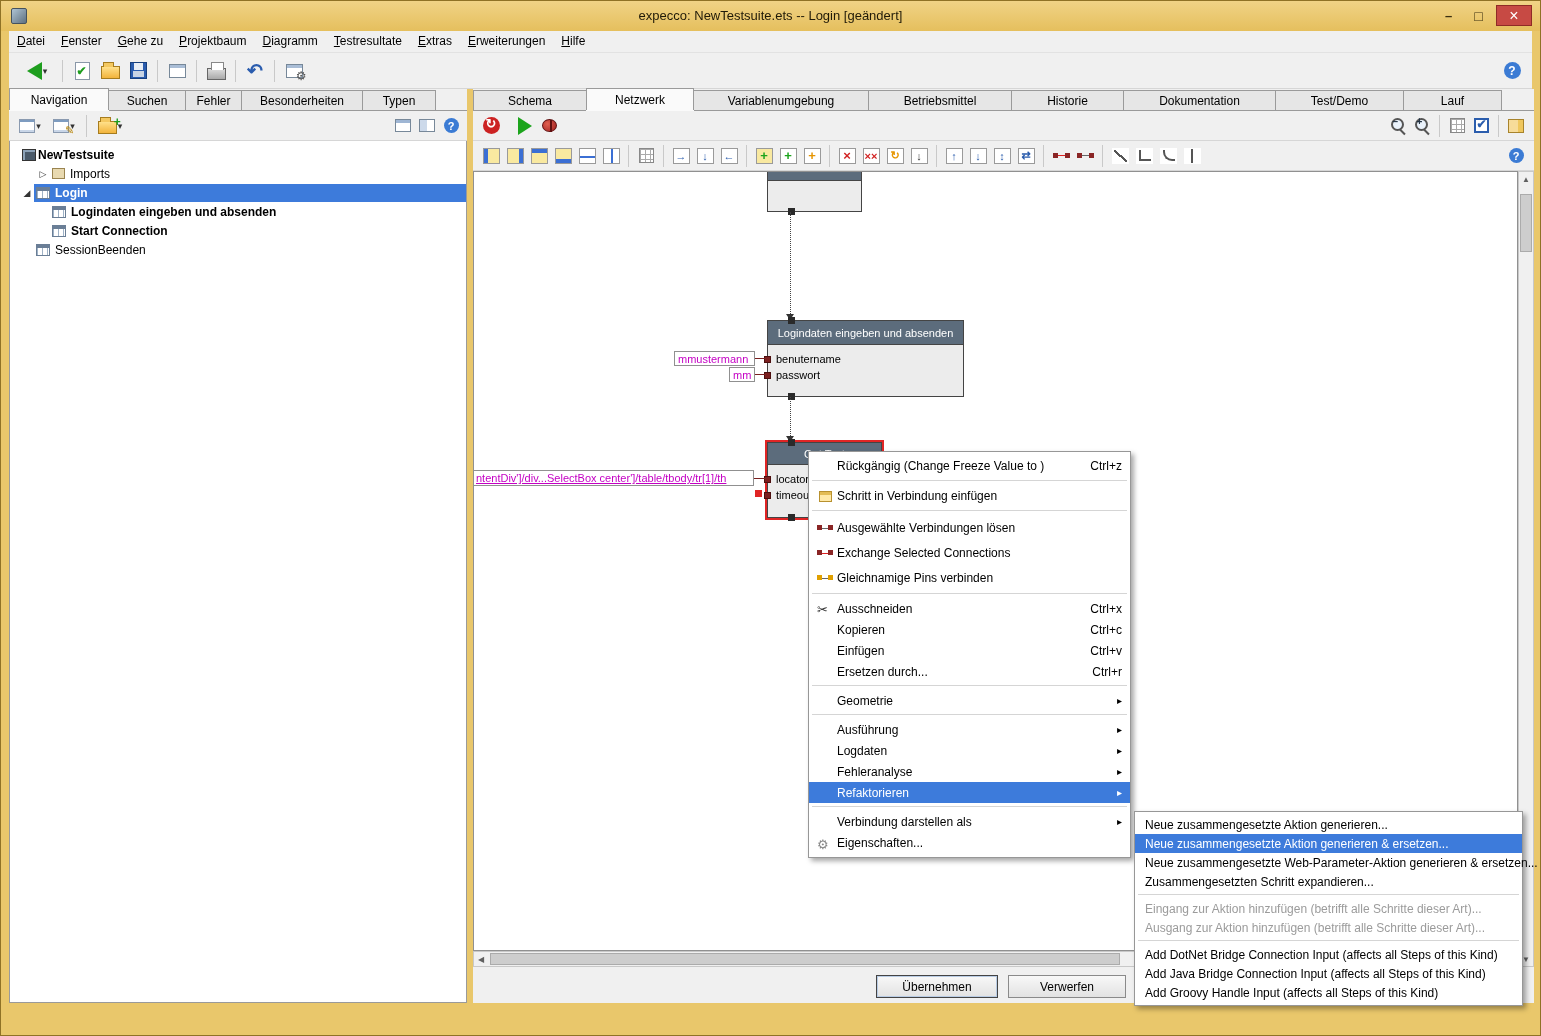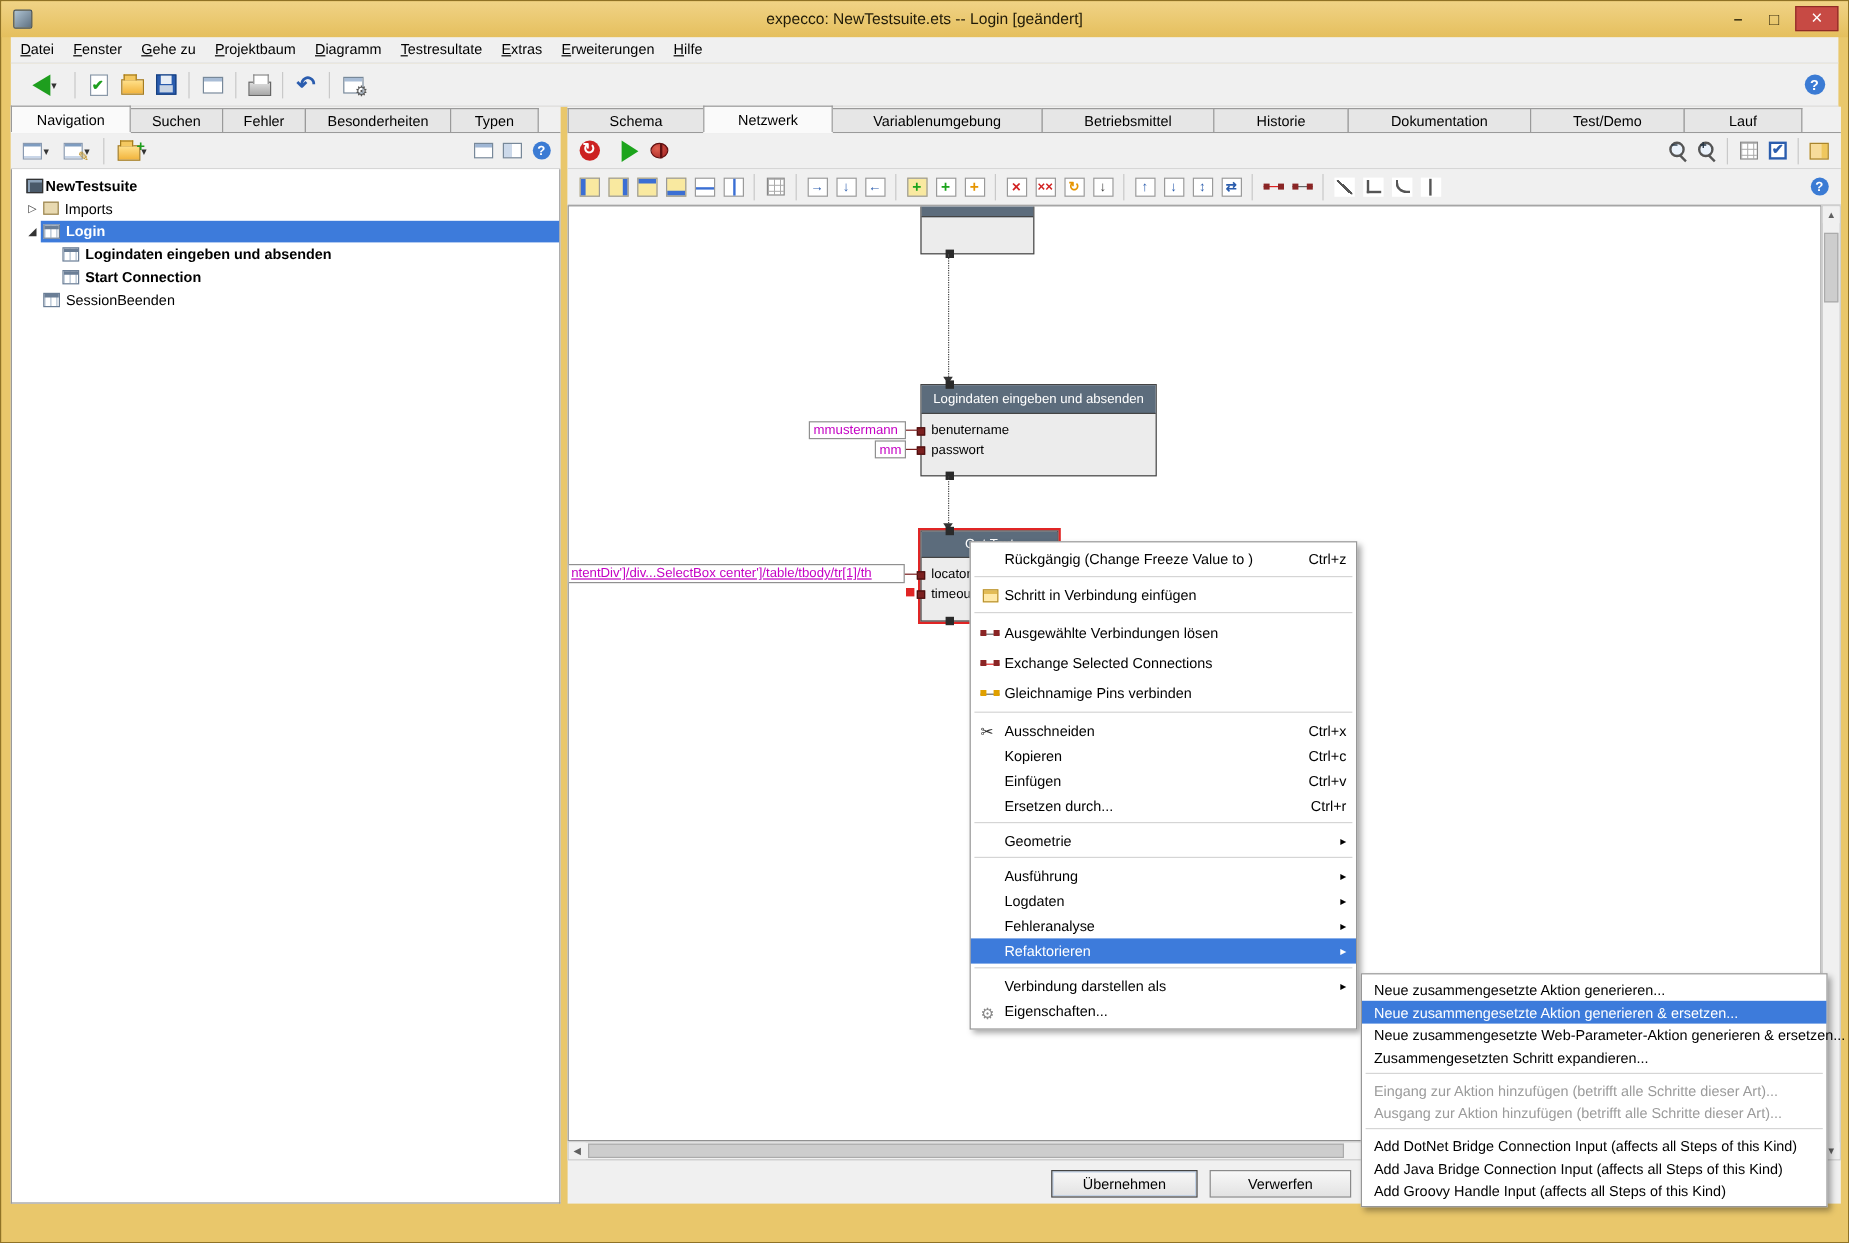--- a/index.html
+++ b/index.html
@@ -230,21 +230,21 @@
   </div>
 
   <div class="lpanel">
     <div class="tabs">
       <div class="tab act" style="width:100px">
           <span>Navigation</span>
         </div>
       <div class="tab" style="width:78px">
           <span>Suchen</span>
         </div>
-      <div class="tab" style="width:70px">
+      <div class="tab" style="width:57px">
           <span>Fehler</span>
         </div>
       <div class="tab" style="width:122px">
           <span>Besonderheiten</span>
         </div>
       <div class="tab" style="width:74px">
           <span>Typen</span>
         </div>
     </div>
 
@@ -274,21 +274,21 @@
         </div>
     </div>
 
     <div class="tree">
       <div class="trow" style="padding-left:12px">
         <span class="t-root"></span>
         <span class="tfill">
             <span class="bold">NewTestsuite</span>
           </span>
       </div>
-      <div class="trow" style="padding-left:10px">
+      <div class="trow" style="padding-left:26px">
         <span class="texp exp-c"></span>
         <span class="tfill">
             <span class="t-box"></span>
             <span>Imports</span>
           </span>
       </div>
       <div class="trow sel" style="padding-left:10px">
         <span class="texp exp-o"></span>
         <span class="tfill">
             <span class="t-ico"></span>

